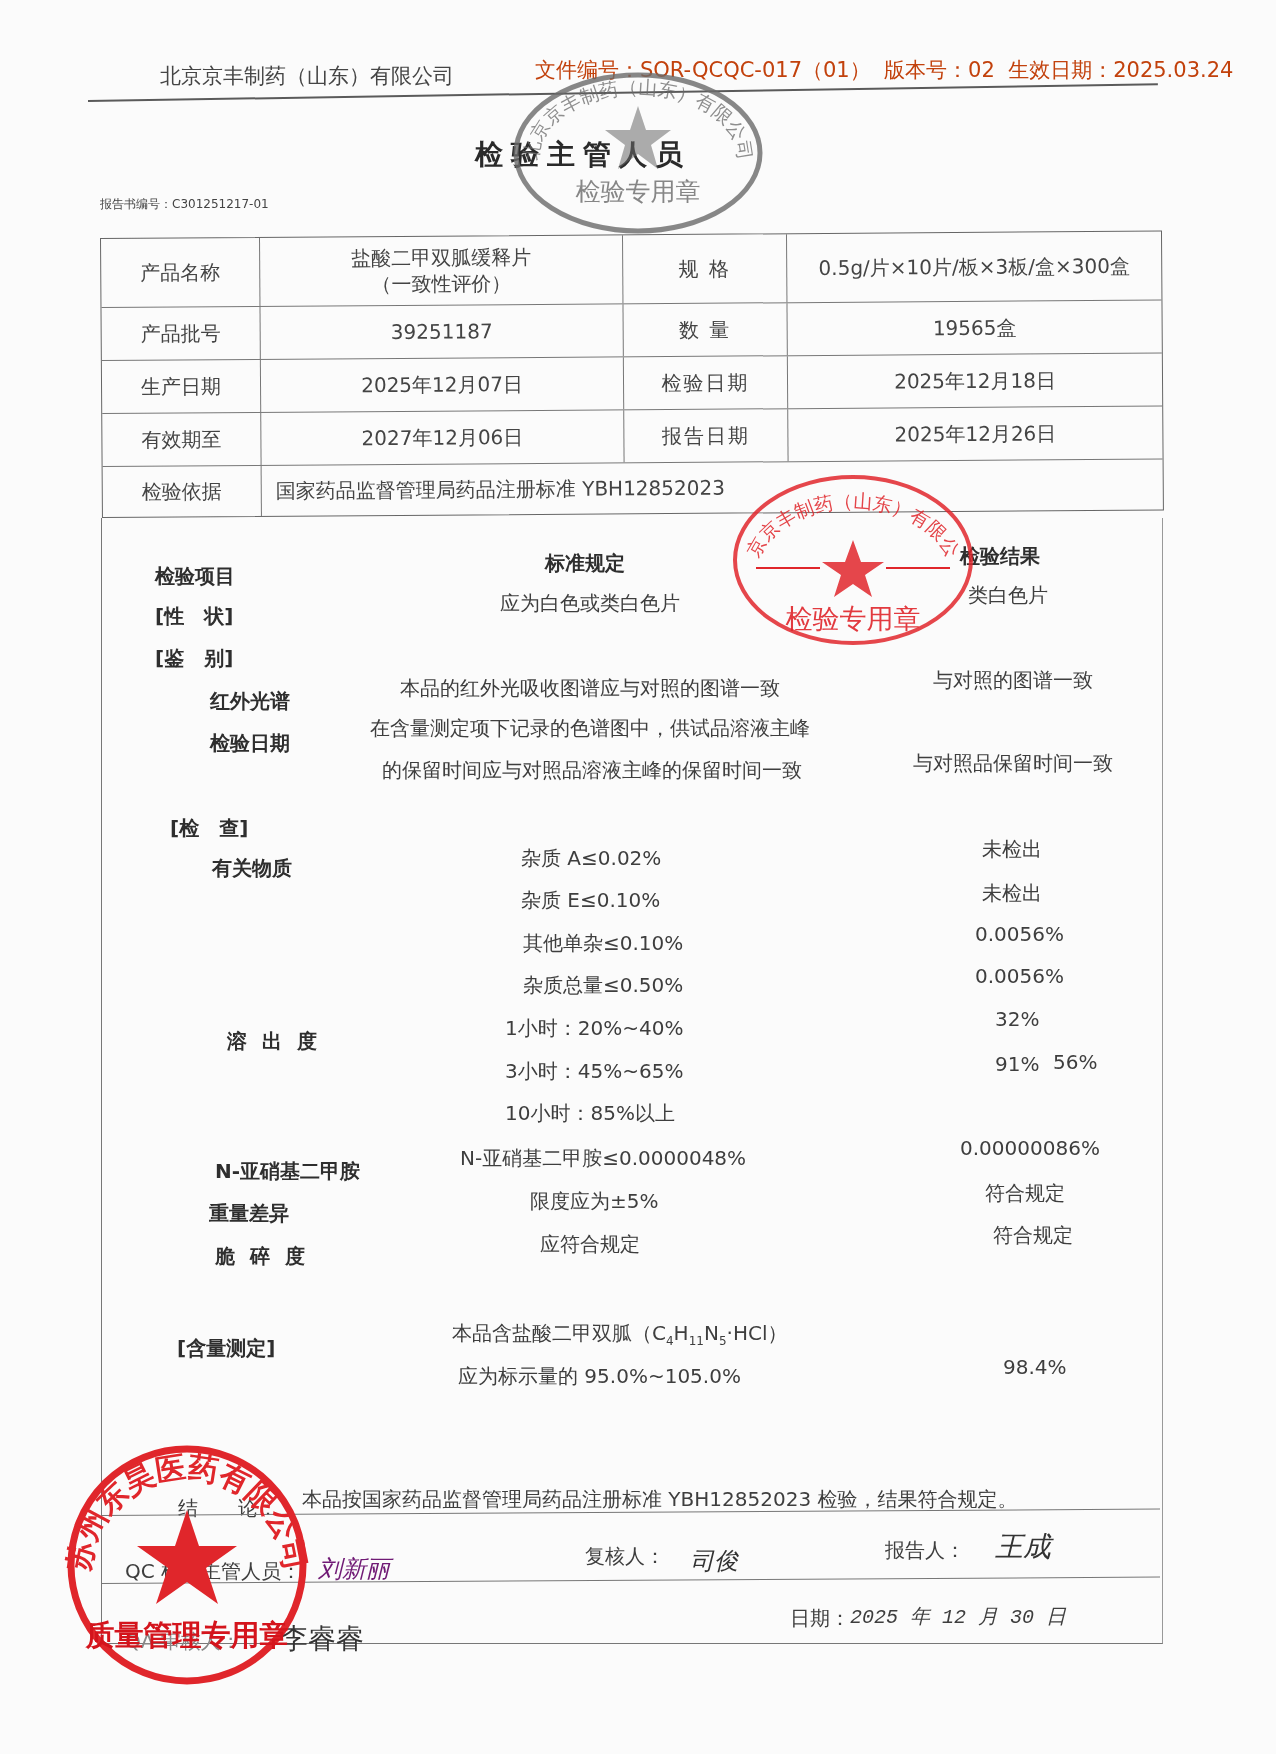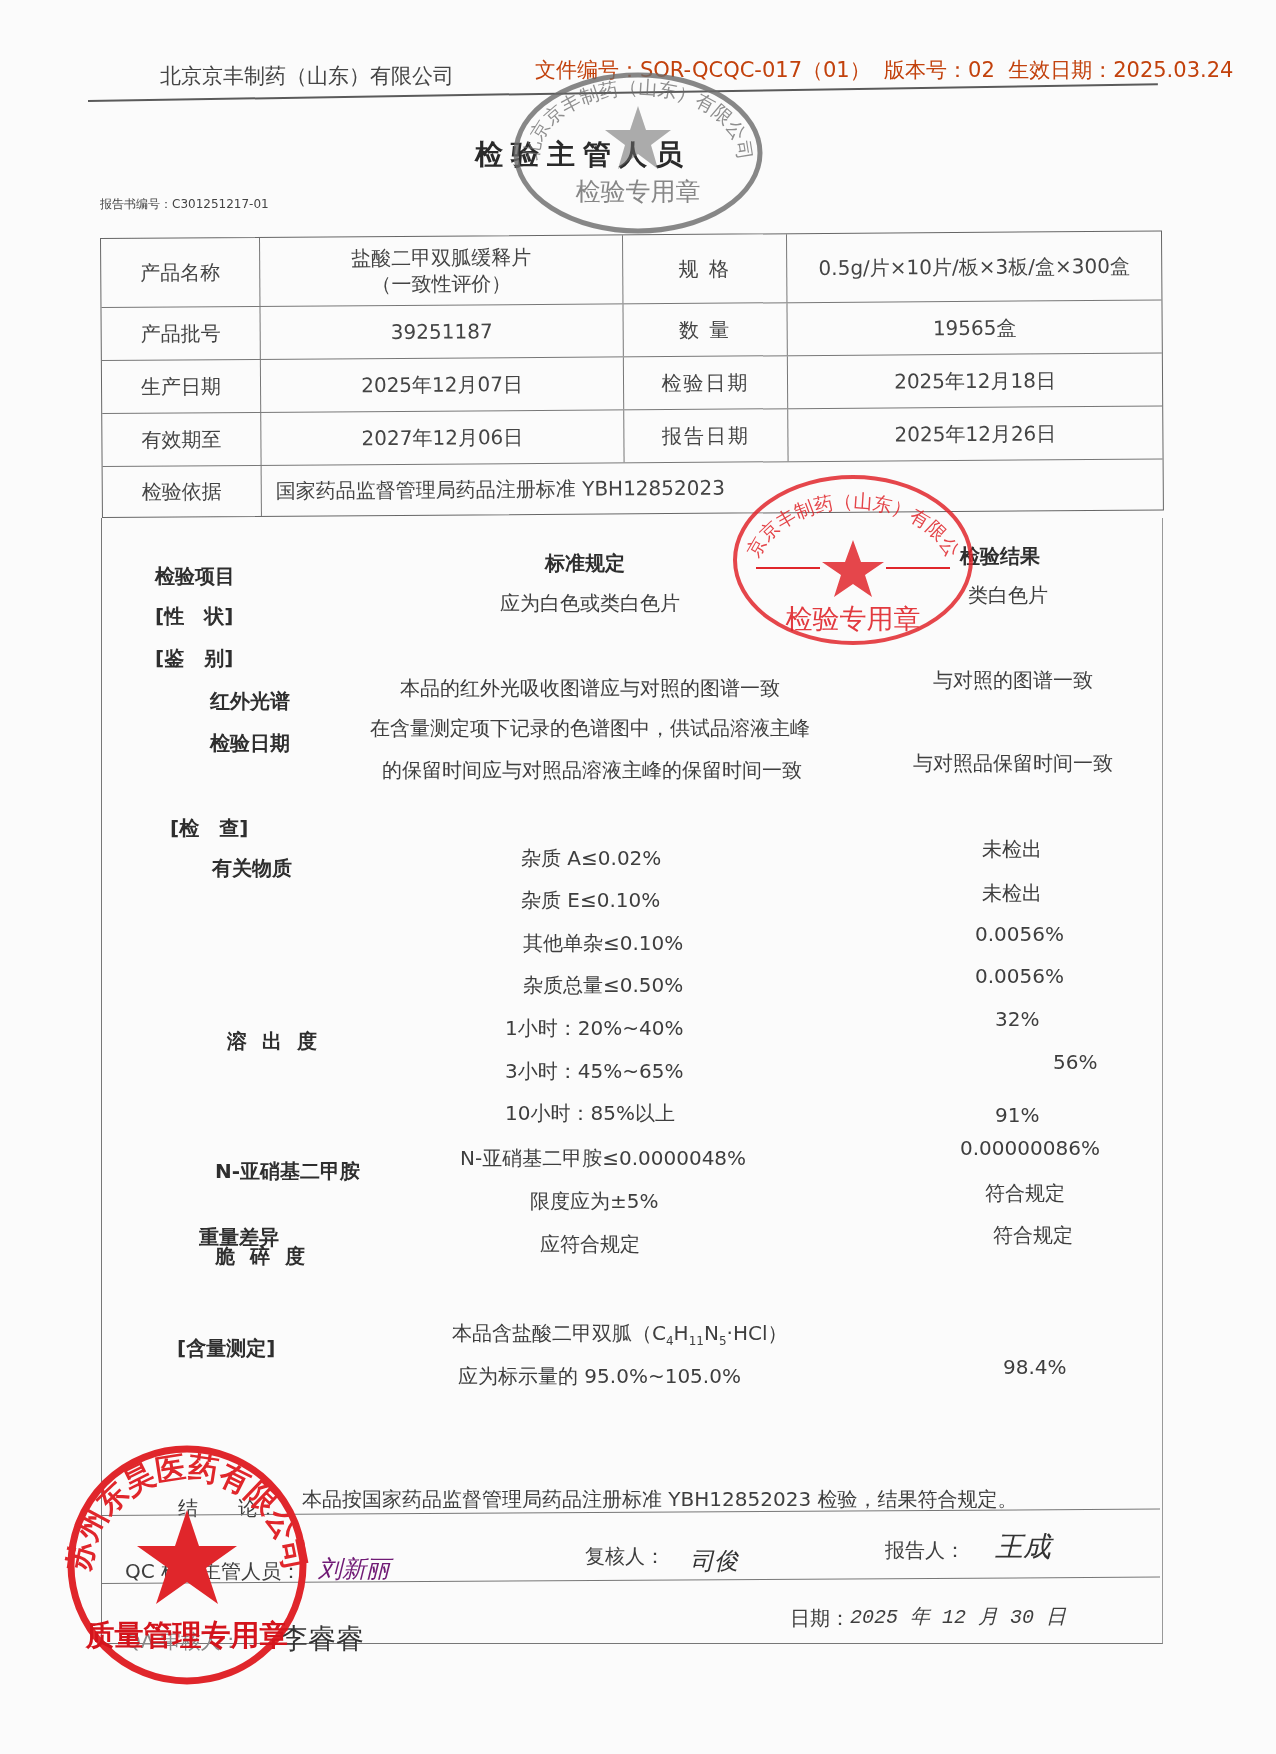--- a/index.html
+++ b/index.html
@@ -113,27 +113,27 @@
 <div class="t" style="left:975px;top:922px;">0.0056%</div>
 <div class="t" style="left:523px;top:972px;">杂质总量≤0.50%</div>
 <div class="t" style="left:975px;top:964px;">0.0056%</div>
 
 <div class="t b" style="left:215px;top:1028px;letter-spacing:4px;margin-left:12px;">溶 出 度</div>
 <div class="t" style="left:505px;top:1015px;">1小时：20%~40%</div>
 <div class="t" style="left:995px;top:1007px;">32%</div>
 <div class="t" style="left:505px;top:1058px;">3小时：45%~65%</div>
 <div class="t" style="left:1053px;top:1050px;">56%</div>
 <div class="t" style="left:505px;top:1100px;">10小时：85%以上</div>
-<div class="t" style="left:995px;top:1103px;">91%</div>
+<div class="t" style="left:995px;top:1052px;">91%</div>
 
 <div class="t b" style="left:215px;top:1158px;">N-亚硝基二甲胺</div>
 <div class="t" style="left:460px;top:1145px;">N-亚硝基二甲胺≤0.0000048%</div>
 <div class="t" style="left:960px;top:1136px;">0.00000086%</div>
 
-<div class="t b" style="left:199px;top:1200px;margin-top:24px;">重量差异</div>
+<div class="t b" style="left:209px;top:1200px;">重量差异</div>
 <div class="t" style="left:530px;top:1188px;">限度应为±5%</div>
 <div class="t" style="left:985px;top:1180px;">符合规定</div>
 
 <div class="t b" style="left:215px;top:1243px;letter-spacing:4px;">脆 碎 度</div>
 <div class="t" style="left:540px;top:1231px;">应符合规定</div>
 <div class="t" style="left:993px;top:1222px;">符合规定</div>
 
 <div class="t b" style="left:177px;top:1335px;">[含量测定]</div>
 <div class="t" style="left:452px;top:1320px;"><span>本品含盐酸二甲双胍（C</span><sub>4</sub><span>H</span><sub>11</sub><span>N</span><sub>5</sub><span>·HCl）</span></div>
 <div class="t" style="left:458px;top:1363px;">应为标示量的 95.0%~105.0%</div>

